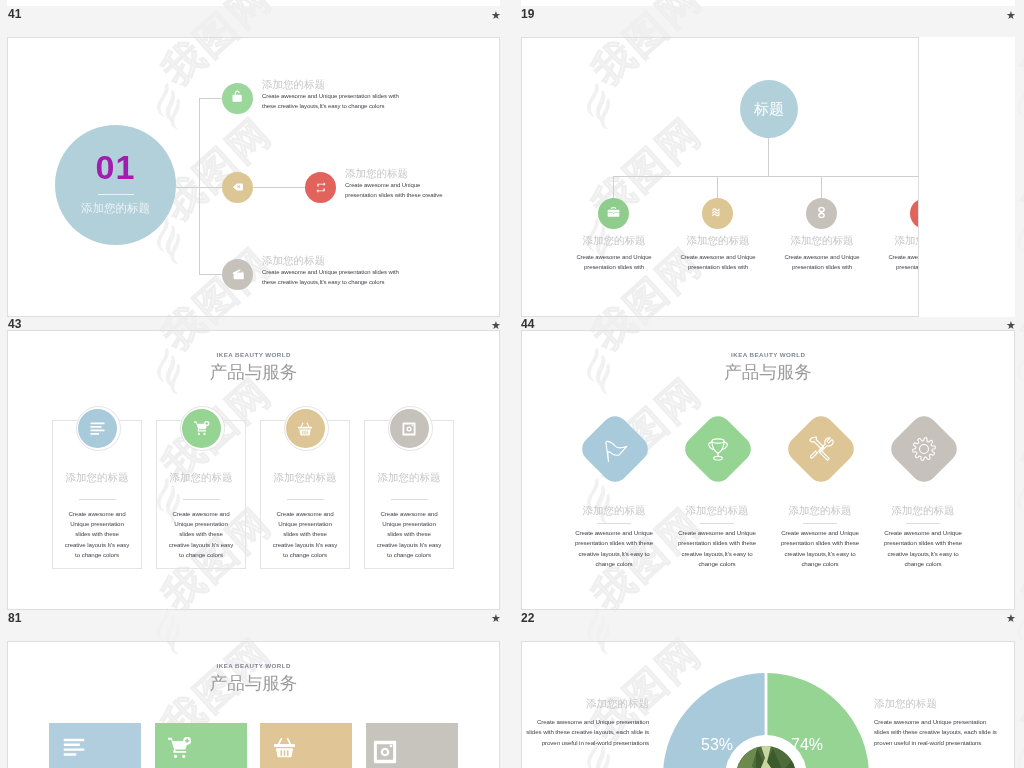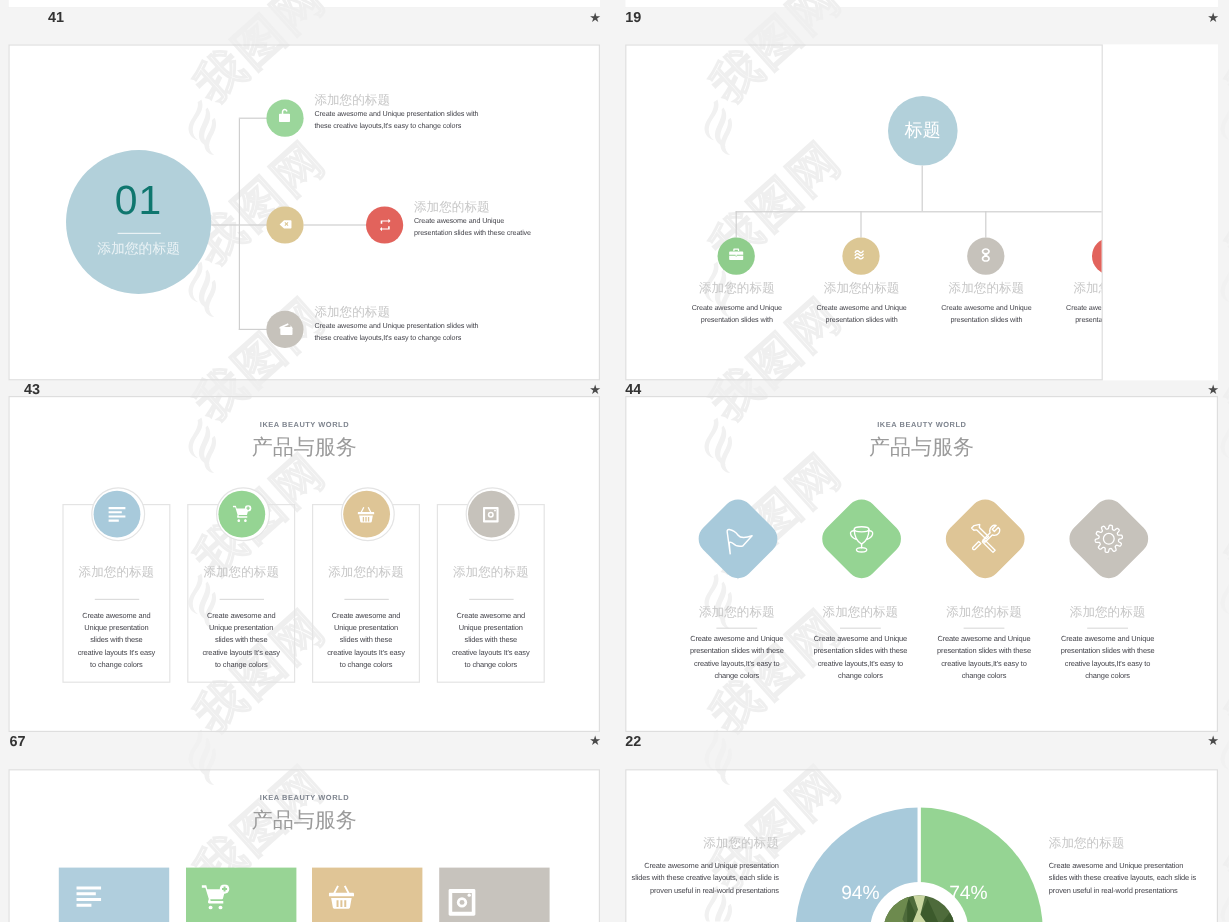--- a/index.html
+++ b/index.html
@@ -215,32 +215,32 @@
         </g>
       </g>
       <g transform="translate(1018,737)">
         <use href="#wmUnit"></use>
         <g transform="translate(20,5) rotate(-42)">
           <use href="#wmText"></use>
         </g>
       </g>
     </svg>
 
-  <div class="snum" style="left:8px;top:8px;margin-left:32px;">41</div>
+  <div class="snum" style="left:8px;top:8px;">41</div>
   <div class="star" style="left:491px;top:10px;">★</div>
   <div class="frame" style="left:7px;top:37px;width:493px;height:280px;">
 
     <div class="ln" style="left:191px;top:61px;width:1px;height:176px;"></div>
     <div class="ln" style="left:191px;top:60px;width:25px;height:1px;"></div>
     <div class="ln" style="left:168px;top:149px;width:48px;height:1px;"></div>
     <div class="ln" style="left:245px;top:149px;width:54px;height:1px;"></div>
     <div class="ln" style="left:191px;top:236px;width:25px;height:1px;"></div>
 
     <div class="circ" style="left:47px;top:87px;width:121px;height:120px;background:#b2d0da;"></div>
-    <div style="position:absolute;left:47px;top:112px;width:121px;text-align:center;font-size:34px;color:#0f766e;font-weight:400;letter-spacing:1px;line-height:34px;">01</div>
+    <div style="position:absolute;left:47px;top:112px;width:121px;text-align:center;font-size:34px;color:#a21caf;font-weight:700;letter-spacing:1px;line-height:34px;">01</div>
     <div style="position:absolute;left:90px;top:156px;width:36px;height:1px;background:#eaf2f5;"></div>
     <div style="position:absolute;left:47px;top:164px;width:121px;text-align:center;font-size:11.5px;color:#eaf2f5;line-height:13px;">添加您的标题</div>
 
     <div class="circ" style="left:214px;top:45px;width:31px;height:31px;background:#9bd69b;"></div>
     <svg class="icn" viewBox="0 0 36 40" style="left:223px;top:51px;width:13.5px;height:15px;">
       <path fill="#fff" d="M10.2 15.5V11.4c0-3.9 2.9-7.1 6.5-7.1 3.2 0 5.9 2.5 6.4 5.8l-3.2.9c-.2-1.9-1.6-3.4-3.2-3.4-1.8 0-3.2 1.7-3.2 3.8v4.1h13.4c.9 0 1.6.8 1.6 1.7v15.1c0 .9-.7 1.7-1.6 1.7H5.6c-.9 0-1.6-.8-1.6-1.7V17.2c0-.9.7-1.7 1.6-1.7h4.6z"></path>
     </svg>
     <div class="ttl" style="left:254px;top:40px;font-size:10.5px;line-height:12px;">添加您的标题</div>
     <div class="bd" style="left:254px;top:53px;width:142px;font-size:6px;line-height:10px;letter-spacing:-0.1px;">Create awesome and Unique presentation slides with these creative layouts,It's easy to change colors</div>
 
@@ -304,21 +304,21 @@
     <div class="circ" style="left:388px;top:160px;width:31px;height:31px;background:#e2635c;"></div>
     <svg class="icn" viewBox="0 0 40 30" style="left:397px;top:170px;width:13px;height:10px;">
       <rect x="1" y="1" width="38" height="28" rx="3" fill="#fff"></rect>
       <circle cx="15" cy="15" r="5.5" fill="none" stroke="#e2635c" stroke-width="2.4"></circle>
       <path fill="#e2635c" d="M24 9h8v2.4h-8zM24 13.8h8v2.4h-8zM24 18.6h6v2.4h-6zM5 7h3v2.4H5zM5 20.6h3V23H5z"></path>
     </svg>
     <div class="ttl" style="left:365px;top:196px;width:78px;text-align:center;font-size:10.5px;line-height:12px;">添加您的标题</div>
     <div class="bd" style="left:361px;top:214px;width:86px;text-align:center;font-size:6px;line-height:10px;letter-spacing:-0.1px;">Create awesome and Unique presentation slides with</div>
   </div>
 
-  <div class="snum" style="left:20px;top:318px;">43</div>
+  <div class="snum" style="left:8px;top:318px;">43</div>
   <div class="star" style="left:491px;top:320px;">★</div>
   <div class="frame" style="left:7px;top:330px;width:493px;height:280px;">
     <div class="kicker" style="left:0;top:20px;width:491px;text-align:center;font-size:6.2px;line-height:8px;letter-spacing:0.45px;text-indent:0.45px;">IKEA BEAUTY WORLD</div>
     <div class="bigttl" style="left:0;top:31px;width:491px;text-align:center;font-size:17.5px;line-height:20px;">产品与服务</div>
 
     <div class="cardbox" style="left:44px;top:89px;width:90px;height:149px;"></div>
     <div class="circ" style="left:68px;top:75px;width:45px;height:45px;background:#fff;border:1px solid #e4e4e4;box-sizing:border-box;"></div>
     <div class="circ" style="left:70px;top:78px;width:39px;height:39px;background:#a8cadb;"></div>
     <svg class="icn" viewBox="0 0 30 26" style="left:82px;top:91px;width:15px;height:13px;">
       <path fill="#fff" d="M1 1h28v3.6H1zM1 8h22v3.6H1zM1 15h28v3.6H1zM1 22h17v3.6H1z"></path>
@@ -405,21 +405,21 @@
     <div style="position:absolute;left:375px;top:91px;width:54px;height:54px;background:#c6c2bb;border-radius:13px;transform:rotate(45deg);"></div>
     <svg class="icn" viewBox="0 0 36 36" style="left:389px;top:105px;width:26px;height:26px;">
       <path fill="none" stroke="#fff" stroke-width="1.5" stroke-linejoin="round" d="M18.00 4.40 L18.25 3.52 L18.53 2.90 L18.81 2.56 L19.09 2.40 L19.37 2.33 L19.65 2.32 L19.92 2.33 L20.20 2.36 L20.47 2.39 L20.74 2.44 L21.01 2.50 L21.28 2.58 L21.54 2.68 L21.78 2.82 L22.00 3.06 L22.17 3.47 L22.23 4.15 L22.20 5.07 L22.14 5.97 L22.13 6.64 L22.21 7.04 L22.33 7.28 L22.48 7.44 L22.65 7.56 L22.82 7.66 L23.00 7.75 L23.18 7.84 L23.35 7.93 L23.53 8.02 L23.72 8.10 L23.91 8.16 L24.13 8.20 L24.39 8.16 L24.76 7.98 L25.29 7.58 L25.99 7.00 L26.72 6.43 L27.30 6.09 L27.73 5.98 L28.05 6.02 L28.32 6.13 L28.55 6.28 L28.77 6.45 L28.97 6.64 L29.17 6.83 L29.36 7.03 L29.55 7.23 L29.72 7.45 L29.87 7.68 L29.98 7.95 L30.02 8.27 L29.91 8.70 L29.57 9.28 L29.00 10.01 L28.42 10.71 L28.02 11.24 L27.84 11.61 L27.80 11.87 L27.84 12.09 L27.90 12.28 L27.98 12.47 L28.07 12.65 L28.16 12.82 L28.25 13.00 L28.34 13.18 L28.44 13.35 L28.56 13.52 L28.72 13.67 L28.96 13.79 L29.36 13.87 L30.03 13.86 L30.93 13.80 L31.85 13.77 L32.53 13.83 L32.94 14.00 L33.18 14.22 L33.32 14.46 L33.42 14.72 L33.50 14.99 L33.56 15.26 L33.61 15.53 L33.64 15.80 L33.67 16.08 L33.68 16.35 L33.67 16.63 L33.60 16.91 L33.44 17.19 L33.10 17.47 L32.48 17.75 L31.60 18.00 L30.72 18.22 L30.08 18.42 L29.72 18.61 L29.53 18.81 L29.43 19.00 L29.37 19.20 L29.33 19.39 L29.29 19.59 L29.26 19.78 L29.23 19.98 L29.20 20.18 L29.18 20.38 L29.18 20.58 L29.22 20.80 L29.34 21.04 L29.62 21.33 L30.16 21.72 L30.93 22.20 L31.69 22.71 L32.20 23.17 L32.44 23.54 L32.50 23.86 L32.48 24.14 L32.40 24.41 L32.31 24.67 L32.20 24.93 L32.08 25.17 L31.95 25.42 L31.81 25.65 L31.66 25.88 L31.48 26.10 L31.26 26.29 L30.97 26.42 L30.53 26.45 L29.86 26.31 L29.00 25.99 L28.16 25.65 L27.53 25.44 L27.12 25.39 L26.85 25.43 L26.66 25.53 L26.50 25.65 L26.35 25.78 L26.20 25.92 L26.06 26.06 L25.92 26.20 L25.78 26.35 L25.65 26.50 L25.53 26.66 L25.43 26.85 L25.39 27.12 L25.44 27.53 L25.65 28.16 L25.99 29.00 L26.31 29.86 L26.45 30.53 L26.42 30.97 L26.29 31.26 L26.10 31.48 L25.88 31.66 L25.65 31.81 L25.42 31.95 L25.17 32.08 L24.93 32.20 L24.67 32.31 L24.41 32.40 L24.14 32.48 L23.86 32.50 L23.54 32.44 L23.17 32.20 L22.71 31.69 L22.20 30.93 L21.72 30.16 L21.33 29.62 L21.04 29.34 L20.80 29.22 L20.58 29.18 L20.38 29.18 L20.18 29.20 L19.98 29.23 L19.78 29.26 L19.59 29.29 L19.39 29.33 L19.20 29.37 L19.00 29.43 L18.81 29.53 L18.61 29.72 L18.42 30.08 L18.22 30.72 L18.00 31.60 L17.75 32.48 L17.47 33.10 L17.19 33.44 L16.91 33.60 L16.63 33.67 L16.35 33.68 L16.08 33.67 L15.80 33.64 L15.53 33.61 L15.26 33.56 L14.99 33.50 L14.72 33.42 L14.46 33.32 L14.22 33.18 L14.00 32.94 L13.83 32.53 L13.77 31.85 L13.80 30.93 L13.86 30.03 L13.87 29.36 L13.79 28.96 L13.67 28.72 L13.52 28.56 L13.35 28.44 L13.18 28.34 L13.00 28.25 L12.82 28.16 L12.65 28.07 L12.47 27.98 L12.28 27.90 L12.09 27.84 L11.87 27.80 L11.61 27.84 L11.24 28.02 L10.71 28.42 L10.01 29.00 L9.28 29.57 L8.70 29.91 L8.27 30.02 L7.95 29.98 L7.68 29.87 L7.45 29.72 L7.23 29.55 L7.03 29.36 L6.83 29.17 L6.64 28.97 L6.45 28.77 L6.28 28.55 L6.13 28.32 L6.02 28.05 L5.98 27.73 L6.09 27.30 L6.43 26.72 L7.00 25.99 L7.58 25.29 L7.98 24.76 L8.16 24.39 L8.20 24.13 L8.16 23.91 L8.10 23.72 L8.02 23.53 L7.93 23.35 L7.84 23.18 L7.75 23.00 L7.66 22.82 L7.56 22.65 L7.44 22.48 L7.28 22.33 L7.04 22.21 L6.64 22.13 L5.97 22.14 L5.07 22.20 L4.15 22.23 L3.47 22.17 L3.06 22.00 L2.82 21.78 L2.68 21.54 L2.58 21.28 L2.50 21.01 L2.44 20.74 L2.39 20.47 L2.36 20.20 L2.33 19.92 L2.32 19.65 L2.33 19.37 L2.40 19.09 L2.56 18.81 L2.90 18.53 L3.52 18.25 L4.40 18.00 L5.28 17.78 L5.92 17.58 L6.28 17.39 L6.47 17.19 L6.57 17.00 L6.63 16.80 L6.67 16.61 L6.71 16.41 L6.74 16.22 L6.77 16.02 L6.80 15.82 L6.82 15.62 L6.82 15.42 L6.78 15.20 L6.66 14.96 L6.38 14.67 L5.84 14.28 L5.07 13.80 L4.31 13.29 L3.80 12.83 L3.56 12.46 L3.50 12.14 L3.52 11.86 L3.60 11.59 L3.69 11.33 L3.80 11.07 L3.92 10.83 L4.05 10.58 L4.19 10.35 L4.34 10.12 L4.52 9.90 L4.74 9.71 L5.03 9.58 L5.47 9.55 L6.14 9.69 L7.00 10.01 L7.84 10.35 L8.47 10.56 L8.88 10.61 L9.15 10.57 L9.34 10.47 L9.50 10.35 L9.65 10.22 L9.80 10.08 L9.94 9.94 L10.08 9.80 L10.22 9.65 L10.35 9.50 L10.47 9.34 L10.57 9.15 L10.61 8.88 L10.56 8.47 L10.35 7.84 L10.01 7.00 L9.69 6.14 L9.55 5.47 L9.58 5.03 L9.71 4.74 L9.90 4.52 L10.12 4.34 L10.35 4.19 L10.58 4.05 L10.83 3.92 L11.07 3.80 L11.33 3.69 L11.59 3.60 L11.86 3.52 L12.14 3.50 L12.46 3.56 L12.83 3.80 L13.29 4.31 L13.80 5.07 L14.28 5.84 L14.67 6.38 L14.96 6.66 L15.20 6.78 L15.42 6.82 L15.62 6.82 L15.82 6.80 L16.02 6.77 L16.22 6.74 L16.41 6.71 L16.61 6.67 L16.80 6.63 L17.00 6.57 L17.19 6.47 L17.39 6.28 L17.58 5.92 L17.78 5.28 Z"></path>
       <circle cx="18" cy="18" r="6.2" fill="none" stroke="#fff" stroke-width="1.5"></circle>
     </svg>
     <div class="ttl" style="left:355px;top:173px;width:92px;text-align:center;font-size:10.5px;line-height:12px;">添加您的标题</div>
     <div style="position:absolute;left:384px;top:192px;width:34px;height:1px;background:#dcdcdc;"></div>
     <div class="bd" style="left:361px;top:197px;width:80px;text-align:center;font-size:6.2px;line-height:10.4px;letter-spacing:-0.1px;">Create awesome and Unique presentation slides with these creative layouts,It's easy to change colors</div>
   </div>
 
-  <div class="snum" style="left:8px;top:612px;">67</div>
+  <div class="snum" style="left:8px;top:612px;">81</div>
   <div class="star" style="left:491px;top:613px;">★</div>
   <div class="frame" style="left:7px;top:641px;width:493px;height:280px;">
     <div class="kicker" style="left:0;top:20px;width:491px;text-align:center;font-size:6.2px;line-height:8px;letter-spacing:0.45px;text-indent:0.45px;">IKEA BEAUTY WORLD</div>
     <div class="bigttl" style="left:0;top:31px;width:491px;text-align:center;font-size:17.5px;line-height:20px;">产品与服务</div>
 
     <div style="position:absolute;left:41px;top:81px;width:92px;height:62px;background:#b0cedd;"></div>
     <svg class="icn" viewBox="0 0 30 26" style="left:55px;top:96px;width:22px;height:19px;">
       <path fill="#fff" d="M1 1h28v3.4H1zM1 7.6h22V11H1zM1 14.2h28v3.4H1zM1 20.8h17v3.4H1z"></path>
     </svg>
 
@@ -458,21 +458,21 @@
         </clipPath>
       <g clip-path="url(#donutPhoto)">
         <rect x="75" y="75" width="60" height="60" fill="#4e6b3b"></rect>
         <path d="M75 130 88 102 99 120 110 92 124 135H75z" fill="#2f4423"></path>
         <path d="M95 75 104 95 112 78 122 100 135 84v51H95z" fill="#3c5a2c"></path>
         <path d="M75 75h22l-6 20 9 14-8 26H75z" fill="#6d8a4e"></path>
         <path d="M100 75h10l-4 16 7 10-6 12-8-14 5-12z" fill="#c9d6a0"></path>
         <path d="M113 118l6-8 9 12-4 13h-13z" fill="#8aa366"></path>
       </g>
     </svg>
-    <div style="position:absolute;left:160px;top:94px;width:70px;text-align:center;font-size:16px;color:#fff;line-height:18px;">94%</div>
+    <div style="position:absolute;left:160px;top:94px;width:70px;text-align:center;font-size:16px;color:#fff;line-height:18px;">53%</div>
     <div style="position:absolute;left:250px;top:94px;width:70px;text-align:center;font-size:16px;color:#fff;line-height:18px;">74%</div>
 
     <div class="ttl" style="left:0;top:55px;width:127px;text-align:right;font-size:10.5px;line-height:12px;">添加您的标题</div>
     <div class="bd" style="left:0;top:75px;width:127px;text-align:right;font-size:6.2px;line-height:10.4px;letter-spacing:-0.1px;">Create awesome and Unique presentation slides with these creative layouts, each slide is proven useful in real-world presentations</div>
 
     <div class="ttl" style="left:352px;top:55px;width:130px;text-align:left;font-size:10.5px;line-height:12px;">添加您的标题</div>
     <div class="bd" style="left:352px;top:75px;width:127px;text-align:left;font-size:6.2px;line-height:10.4px;letter-spacing:-0.1px;">Create awesome and Unique presentation slides with these creative layouts, each slide is proven useful in real-world presentations</div>
   </div>
 
 </div>

